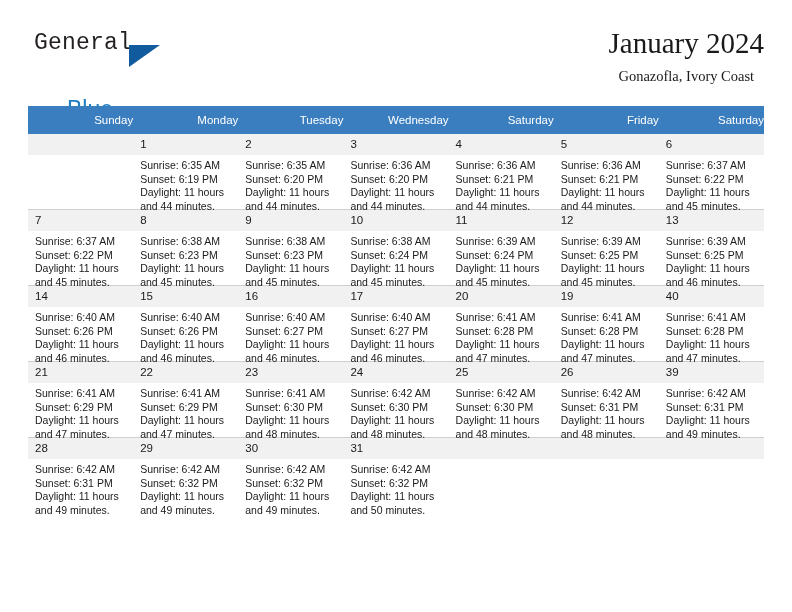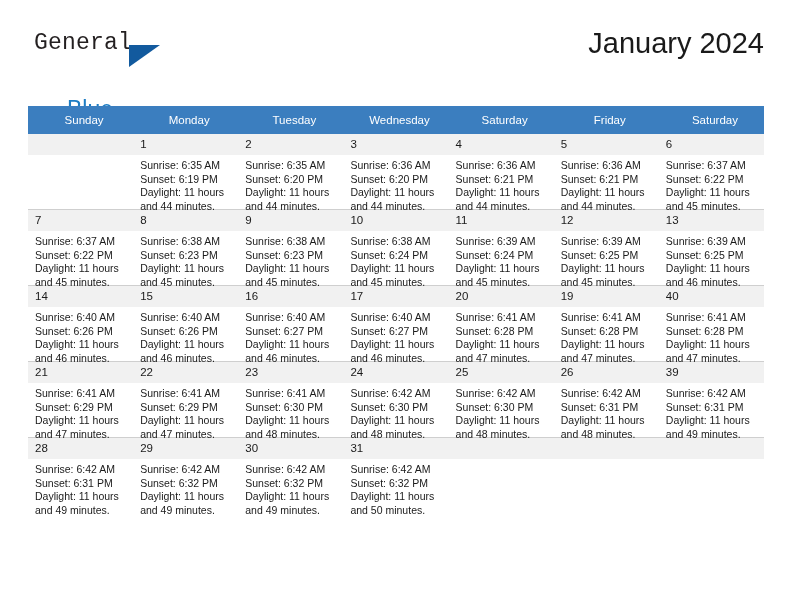--- a/index.html
+++ b/index.html
@@ -62,20 +62,21 @@
     height: 0;
     border-left: 31px solid #125a9e;
     border-bottom: 22px solid transparent;
   }
 
   .title-block {
     position: absolute;
     right: 0;
     top: 0;
     text-align: center;
+    font-family: Liberation Serif, serif;
   }
   .cal-title {
     font-size: 29px;
     color: #1a1a1a;
     line-height: 34px;
     white-space: nowrap;
     font-weight: normal;
     margin: 0;
   }
   .cal-subtitle {
@@ -93,21 +94,21 @@
     top: 106px;
     width: 736px;
     border-collapse: collapse;
     table-layout: fixed;
   }
   .calendar th {
     background: #3b7ebf;
     color: #ffffff;
     font-size: 11.5px;
     font-weight: normal;
-    text-align: center;
+    text-align: right;
     padding: 5px 0 5px 7px;
     height: 18px;
     border: none;
   }
   .calendar td {
     vertical-align: top;
     padding: 0;
     border: none;
     width: 105.14px;
     height: 75px;
@@ -154,20 +155,21 @@
   <div class="topbar">
 
     <div class="logo">
       <span class="logo-general">General</span>
       <span class="logo-triangle"></span>
       <span class="logo-blue">Blue</span>
     </div>
 
     <div class="title-block">
       <div class="cal-title">January 2024</div>
+      <div class="cal-subtitle">Gonazofla, Ivory Coast</div>
     </div>
 
   </div>
 
   <table class="calendar">
     <thead>
       <tr>
         <th>Sunday</th>
         <th>Monday</th>
         <th>Tuesday</th>

